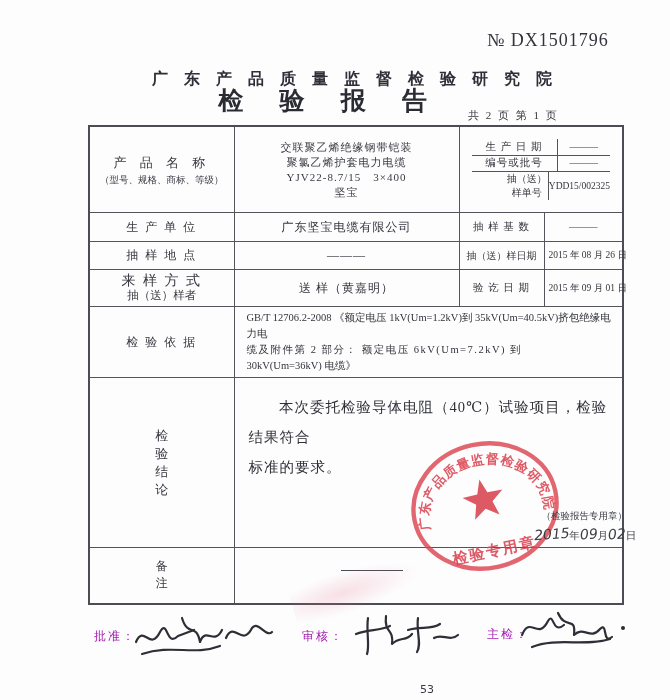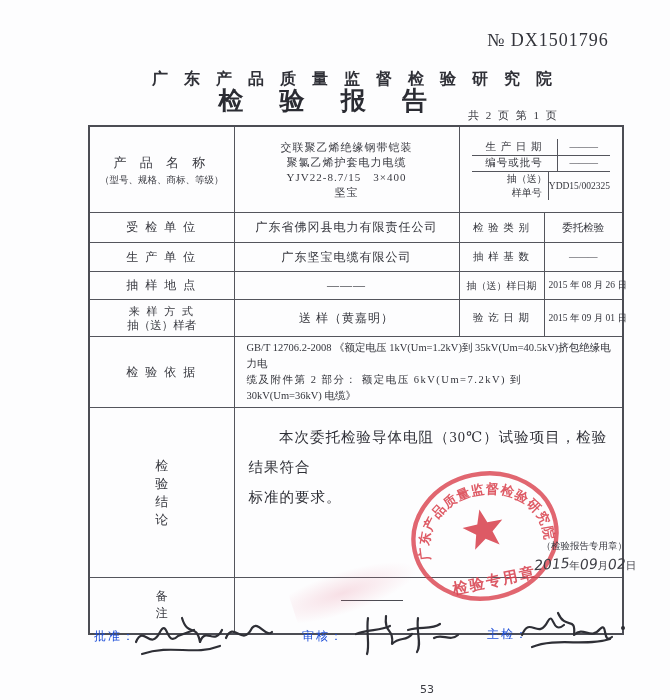--- a/index.html
+++ b/index.html
@@ -43,21 +43,21 @@
   .concl-p{position:absolute;left:10px;right:8px;top:10px;font-size:14.5px;line-height:30px;color:#2f3037;letter-spacing:1px;}
   .concl-p .ind{text-indent:2.1em;}
   .stamp-wrap{position:absolute;left:168px;top:56px;width:156px;height:136px;transform:rotate(-12deg);}
   .stamp-caption{position:absolute;left:303px;top:128px;font-size:9.5px;color:#3a3b42;white-space:nowrap;}
   .stamp-date{position:absolute;left:295px;top:144px;font-size:10.5px;color:#3a3b42;white-space:nowrap;}
   .hand{font-family:"DejaVu Sans",sans-serif;font-style:italic;font-size:14px;display:inline-block;transform:rotate(-4deg);color:#3c3d44;}
   .remark-dash{margin:18px 0 0 102px;width:62px;border-top:1.6px solid #4a4b52;}
   .smear{position:absolute;left:290px;top:568px;width:130px;height:42px;
     background:radial-gradient(ellipse at 40% 50%, rgba(226,118,142,0.22), rgba(226,118,142,0) 70%);
     transform:rotate(-18deg);pointer-events:none;}
-  .sig-label{font-size:12px;letter-spacing:2px;color:#1d4ed8;text-align:center;}
+  .sig-label{font-size:12px;letter-spacing:2px;color:#a21caf;text-align:center;}
   .ink-dot{position:absolute;left:621px;top:626px;width:4px;height:4px;border-radius:50%;background:#2c2d33;}
   .page-number{left:420px;top:683px;width:30px;text-align:left;font-size:11px;color:#3a3b42;font-family:"DejaVu Sans",sans-serif;}
   svg.sig{position:absolute;}
   svg.sig path{stroke:#2e2f36;stroke-width:2.2;fill:none;stroke-linecap:round;stroke-linejoin:round;}
 </style>
 </head>
 <body>
 
 <div class="abs serial">№ DX1501796</div>
 <div class="abs org-title">广 东 产 品 质 量 监 督 检 验 研 究 院</div>
@@ -95,45 +95,39 @@
           <div class="sv val-sm">———</div>
         </div>
         <div class="subrow">
           <div class="sl lbl-sm" style="letter-spacing:0;font-size:10px">抽（送）样单号</div>
           <div class="sv val-sm">YDD15/002325</div>
         </div>
       </div>
     </td>
   </tr>
 
-  <tr style="height:30px">
-    <td class="lbl">受 检 单 位</td>
-    <td class="val">广东省佛冈县电力有限责任公司</td>
-    <td class="lbl-sm">检 验 类 别</td>
-    <td class="val-sm" style="font-size:10.5px">委托检验</td>
-  </tr>
 
 
   <tr style="height:29px">
     <td class="lbl">生 产 单 位</td>
     <td class="val">广东坚宝电缆有限公司</td>
     <td class="lbl-sm">抽 样 基 数</td>
     <td class="val-sm">———</td>
   </tr>
 
   <tr style="height:28px">
     <td class="lbl">抽 样 地 点</td>
     <td class="val">———</td>
     <td class="lbl-sm" style="letter-spacing:0;font-size:10px">抽（送）样日期</td>
     <td class="val-sm">2015 年 08 月 26 日</td>
   </tr>
 
   <tr style="height:30px">
     <td class="lbl two-line">
-      <div style="font-size:11px;letter-spacing:2px">来 样 方 式</div>
+      <div style="font-size:14px;letter-spacing:2px">来 样 方 式</div>
       <div style="font-size:11.5px;letter-spacing:0">抽（送）样者</div>
     </td>
     <td class="val">送 样（黄嘉明）</td>
     <td class="lbl-sm">验 讫 日 期</td>
     <td class="val-sm">2015 年 09 月 01 日</td>
   </tr>
 
   <tr style="height:53px">
     <td class="lbl">检 验 依 据</td>
     <td colspan="3" class="basis-cell">
@@ -148,21 +142,21 @@
       <div class="vlabel">
         <span>检</span>
         <span>验</span>
         <span>结</span>
         <span>论</span>
       </div>
     </td>
     <td colspan="3" style="vertical-align:top">
       <div class="cell-rel">
         <div class="concl-p">
-          <div class="ind">本次委托检验导体电阻（30℃）试验项目，检验结果符合</div>
+          <div class="ind">本次委托检验导体电阻（40℃）试验项目，检验结果符合</div>
           <div>标准的要求。</div>
         </div>
 
         <div class="stamp-wrap">
           <svg width="156" height="136" viewBox="0 0 160 140">
             <ellipse cx="80" cy="70" rx="74" ry="64" fill="none" stroke="#da4450" stroke-width="4.5" opacity="0.82"></ellipse>
             <path id="sealArc" d="M 21,88 A 60,52 0 1 1 139,88" fill="none"></path>
             <text font-size="13.5" font-weight="bold" fill="#da4450" opacity="0.88" letter-spacing="1">
               <textPath href="#sealArc" startOffset="3%">广东产品质量监督检验研究院</textPath>
             </text>

